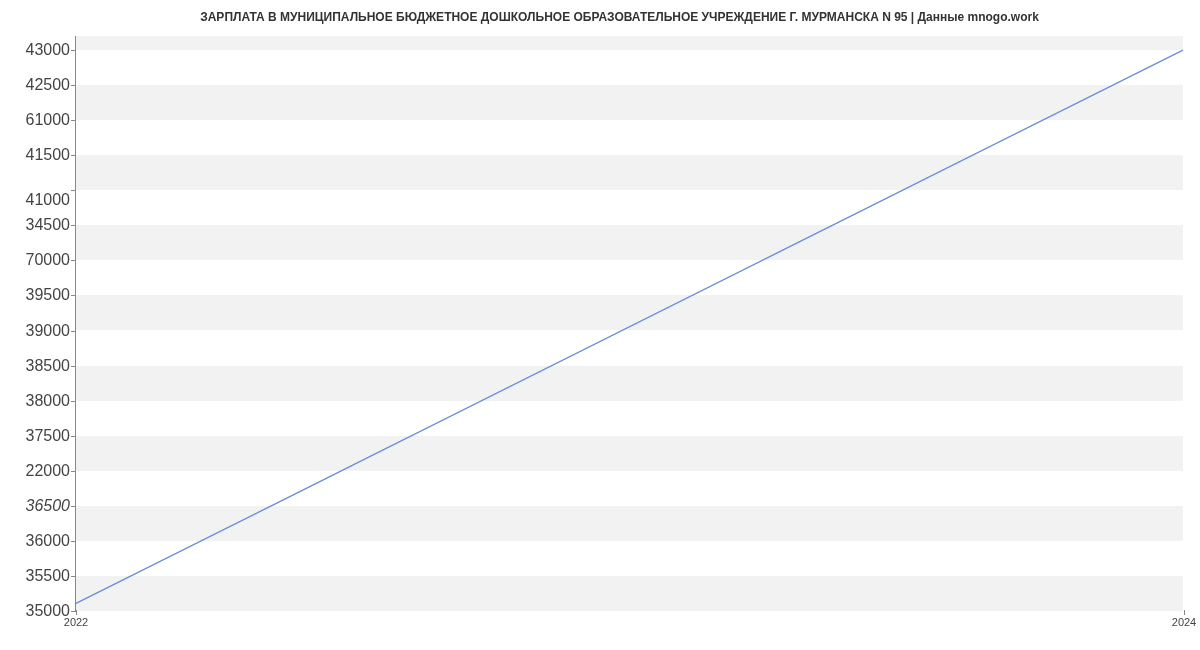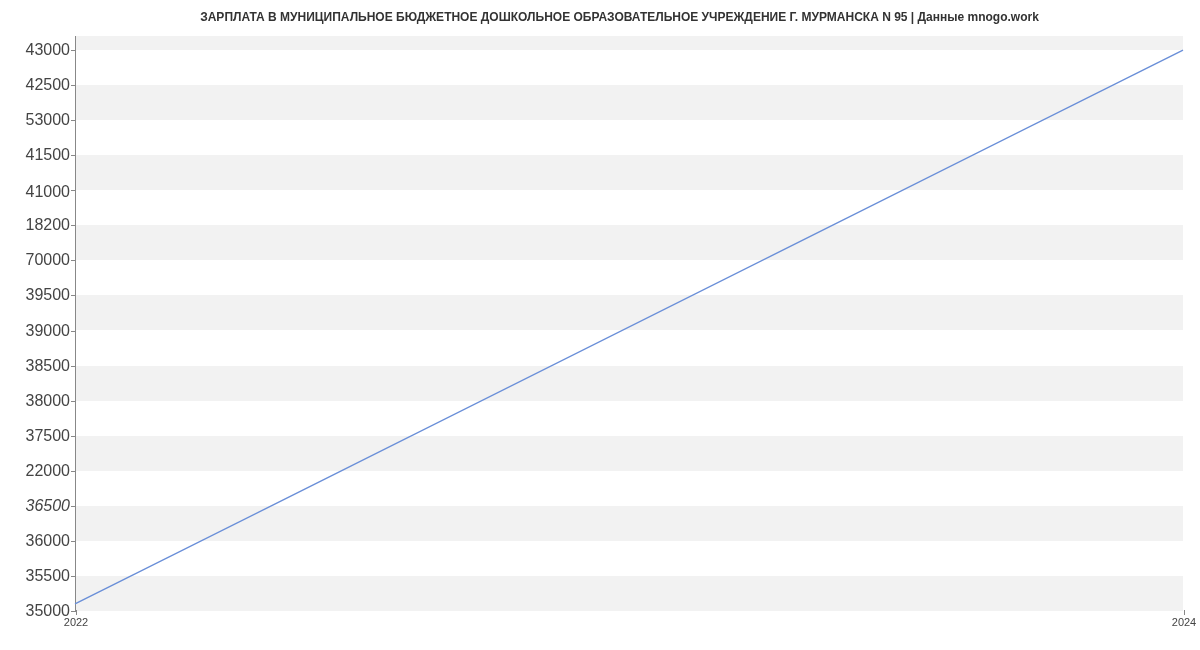--- a/index.html
+++ b/index.html
@@ -117,27 +117,27 @@
       <div class="y-tick-label" style="top: 364.634px; text-align: right;">38000</div>
       <div class="y-tick-mark" style="top: 364.634px;"></div>
       <div class="y-tick-label" style="top: 329.573px;">38500</div>
       <div class="y-tick-mark" style="top: 329.573px;"></div>
       <div class="y-tick-label" style="top: 294.512px;">39000</div>
       <div class="y-tick-mark" style="top: 294.512px;"></div>
       <div class="y-tick-label" style="top: 259.451px;">39500</div>
       <div class="y-tick-mark" style="top: 259.451px;"></div>
       <div class="y-tick-label" style="top: 224.39px;">70000</div>
       <div class="y-tick-mark" style="top: 224.39px;"></div>
-      <div class="y-tick-label" style="top: 189.329px;">18200</div>
+      <div class="y-tick-label" style="top: 189.329px;">34500</div>
       <div class="y-tick-mark" style="top: 189.329px;"></div>
-      <div class="y-tick-label" style="top: 156px; text-align: right;">41000</div>
+      <div class="y-tick-label" style="top: 164px; text-align: right;">41000</div>
       <div class="y-tick-mark" style="top: 154.268px;"></div>
       <div class="y-tick-label" style="top: 119.207px;">41500</div>
       <div class="y-tick-mark" style="top: 119.207px;"></div>
-      <div class="y-tick-label" style="top: 84.1463px;">53000</div>
+      <div class="y-tick-label" style="top: 84.1463px;">61000</div>
       <div class="y-tick-mark" style="top: 84.1463px;"></div>
       <div class="y-tick-label" style="top: 49.0854px;">42500</div>
       <div class="y-tick-mark" style="top: 49.0854px;"></div>
       <div class="y-tick-label" style="top: 14.0244px;">43000</div>
       <div class="y-tick-mark" style="top: 14.0244px;"></div>
       <div class="x-tick-label" style="left: 0px;">2022</div>
       <div class="x-tick-mark" style="left: 0px;"></div>
       <div class="x-tick-label" style="left: 1108px;">2024</div>
       <div class="x-tick-mark" style="left: 1108px;"></div>
     </div>

